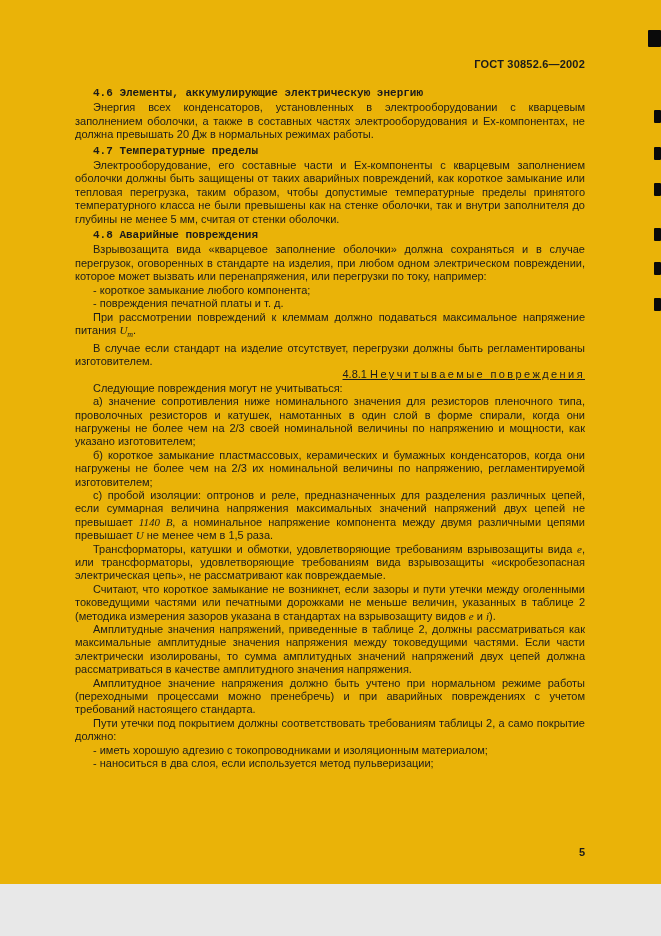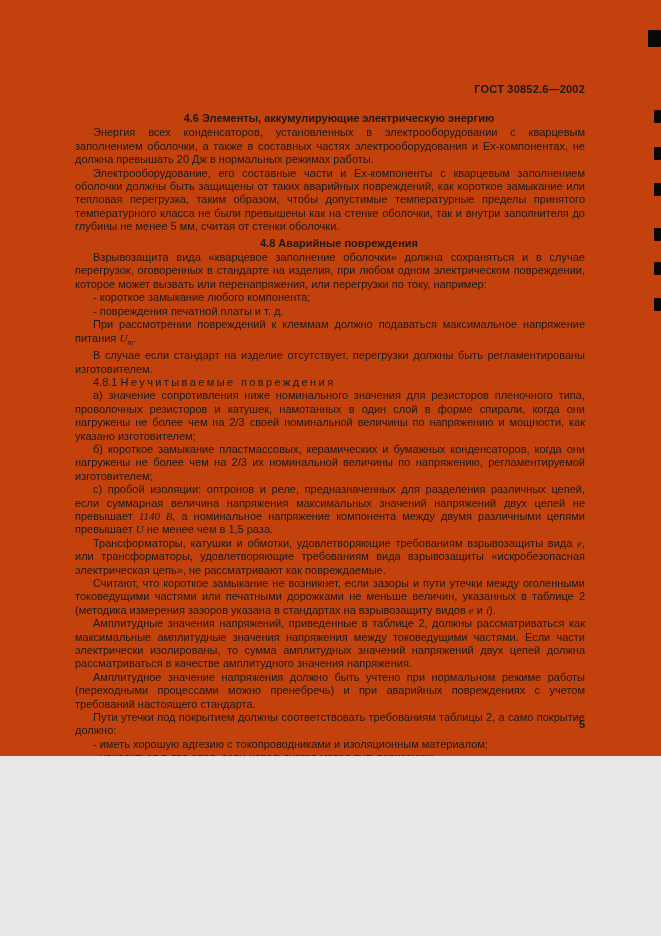--- a/index.html
+++ b/index.html
@@ -5,51 +5,53 @@
   html, body { margin: 0; padding: 0; }
   body {
     width: 661px;
     height: 936px;
     background: #e8e8e8;
     font-family: "Liberation Sans", sans-serif;
   }
   .page {
     position: relative;
     width: 661px;
-    height: 756px;
-    background: #c2410c;
+    height: 884px;
+    background: #eab308;
     color: #1b1b1b;
     overflow: hidden;
     box-sizing: border-box;
-    padding: 83px 76px 0 75px;
+    padding: 58px 76px 0 75px;
   }
   .doc-header {
     text-align: right;
     font-size: 11px;
     font-weight: 700;
     margin-bottom: 17px;
     letter-spacing: 0.2px;
   }
   .content {
     font-size: 11px;
     line-height: 13.4px;
     text-align: justify;
   }
   .content p {
     margin: 0;
     text-indent: 18px;
   }
   p.h {
     font-weight: 700;
-    text-align: center;
+    text-align: left;
     margin-top: 3px;
     margin-bottom: 1px;
+    font-family: Liberation Mono, monospace;
   }
   p.sub-h {
-    text-align: left;
+    text-align: right;
+    text-decoration: underline;
   }
   .spaced {
     letter-spacing: 2.4px;
   }
   .sym {
     font-family: "Liberation Serif", serif;
     font-style: italic;
   }
   sub.sym {
     font-size: 8px;
@@ -84,30 +86,32 @@
 
   <div class="doc-header">
     <span>ГОСТ 30852.6—2002</span>
   </div>
 
   <main class="content">
 
     <p class="h">4.6 Элементы, аккумулирующие электрическую энергию</p>
     <p>Энергия всех конденсаторов, установленных в электрооборудовании с кварцевым заполнением оболочки, а также в составных частях электрооборудования и Ex-компонентах, не должна превышать 20 Дж в нормальных режимах работы.</p>
 
+    <p class="h">4.7 Температурные пределы</p>
     <p>Электрооборудование, его составные части и Ex-компоненты с кварцевым заполнением оболочки должны быть защищены от таких аварийных повреждений, как короткое замыкание или тепловая перегрузка, таким образом, чтобы допустимые температурные пределы принятого температурного класса не были превышены как на стенке оболочки, так и внутри заполнителя до глубины не менее 5 мм, считая от стенки оболочки.</p>
 
     <p class="h">4.8 Аварийные повреждения</p>
     <p>Взрывозащита вида «кварцевое заполнение оболочки» должна сохраняться и в случае перегрузок, оговоренных в стандарте на изделия, при любом одном электрическом повреждении, которое может вызвать или перенапряжения, или перегрузки по току, например:</p>
     <p>- короткое замыкание любого компонента;</p>
     <p>- повреждения печатной платы и т. д.</p>
     <p><span>При рассмотрении повреждений к клеммам должно подаваться максимальное напряжение питания </span><span class="sym">U</span><sub class="sym">m</sub><span>.</span></p>
     <p>В случае если стандарт на изделие отсутствует, перегрузки должны быть регламентированы изготовителем.</p>
 
     <p class="sub-h"><span>4.8.1</span> <span class="spaced">Неучитываемые повреждения</span></p>
+    <p>Следующие повреждения могут не учитываться:</p>
     <p>а) значение сопротивления ниже номинального значения для резисторов пленочного типа, проволочных резисторов и катушек, намотанных в один слой в форме спирали, когда они нагружены не более чем на 2/3 своей номинальной величины по напряжению и мощности, как указано изготовителем;</p>
     <p>б) короткое замыкание пластмассовых, керамических и бумажных конденсаторов, когда они нагружены не более чем на 2/3 их номинальной величины по напряжению, регламентируемой изготовителем;</p>
     <p><span>с) пробой изоляции: оптронов и реле, предназначенных для разделения различных цепей, если суммарная величина напряжения максимальных значений напряжений двух цепей не превышает </span><span class="sym">1140 В</span><span>, а номинальное напряжение компонента между двумя различными цепями превышает </span><span class="sym">U</span><span> не менее чем в 1,5 раза.</span></p>
     <p><span>Трансформаторы, катушки и обмотки, удовлетворяющие требованиям взрывозащиты вида </span><span class="sym">е</span><span>, или трансформаторы, удовлетворяющие требованиям вида взрывозащиты «искробезопасная электрическая цепь», не рассматривают как повреждаемые.</span></p>
     <p><span>Считают, что короткое замыкание не возникнет, если зазоры и пути утечки между оголенными токоведущими частями или печатными дорожками не меньше величин, указанных в таблице 2 (методика измерения зазоров указана в стандартах на взрывозащиту видов </span><span class="sym">е</span><span> и </span><span class="sym">i</span><span>).</span></p>
     <p>Амплитудные значения напряжений, приведенные в таблице 2, должны рассматриваться как максимальные амплитудные значения напряжения между токоведущими частями. Если части электрически изолированы, то сумма амплитудных значений напряжений двух цепей должна рассматриваться в качестве амплитудного значения напряжения.</p>
     <p>Амплитудное значение напряжения должно быть учтено при нормальном режиме работы (переходными процессами можно пренебречь) и при аварийных повреждениях с учетом требований настоящего стандарта.</p>
     <p>Пути утечки под покрытием должны соответствовать требованиям таблицы 2, а само покрытие должно:</p>
     <p>- иметь хорошую адгезию с токопроводниками и изоляционным материалом;</p>
     <p>- наноситься в два слоя, если используется метод пульверизации;</p>

